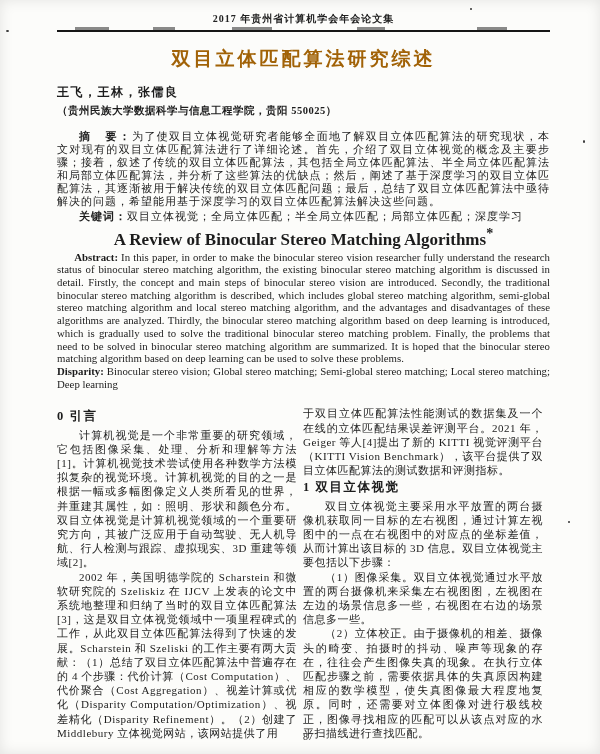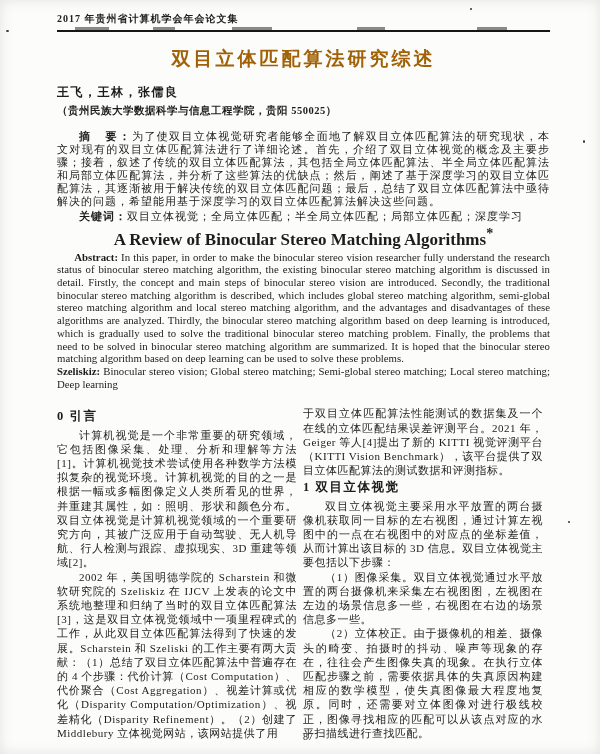--- a/index.html
+++ b/index.html
@@ -16,21 +16,21 @@
     color: #1c1c1c;
     box-shadow: inset 0 0 14px rgba(0,0,0,0.10);
   }
   .content {
     position: absolute;
     left: 57px; top: 12px;
     width: 493px;
   }
   .doc-header {
     font-size: 10px; font-weight: bold;
-    text-align: left; letter-spacing: 1px;
+    text-align: center; letter-spacing: 1px;
     color: #222;
   }
   .rule {
     position: relative;
     height: 2px; background: #161616;
     margin-top: 4px;
   }
   .rule .smudge {
     position: absolute; top: -3px; height: 3px; background: #2a2a2a; opacity: .55;
   }
@@ -151,21 +151,21 @@
 
     <p class="title-en">
       <span>A Review of Binocular Stereo Matching Algorithms</span><sup>*</sup>
     </p>
 
     <p class="abs-en">
       <b>Abstract:</b><span>In this paper, in order to make the binocular stereo vision researcher fully understand the research status of binocular stereo matching algorithm, the existing binocular stereo matching algorithm is discussed in detail. Firstly, the concept and main steps of binocular stereo vision are introduced. Secondly, the traditional binocular stereo matching algorithm is described, which includes global stereo matching algorithm, semi-global stereo matching algorithm and local stereo matching algorithm, and the advantages and disadvantages of these algorithms are analyzed. Thirdly, the binocular stereo matching algorithm based on deep learning is introduced, which is gradually used to solve the traditional binocular stereo matching problem. Finally, the problems that need to be solved in binocular stereo matching algorithm are summarized. It is hoped that the binocular stereo matching algorithm based on deep learning can be used to solve these problems.</span>
     </p>
 
     <p class="kw-en">
-      <b>Szeliskiz:</b><span>Binocular stereo vision; Global stereo matching; Semi-global stereo matching; Local stereo matching; Deep learning</span>
+      <b>Disparity:</b><span>Binocular stereo vision; Global stereo matching; Semi-global stereo matching; Local stereo matching; Deep learning</span>
     </p>
 
     <div class="columns">
 
       <div class="col">
         <h2>0 引言</h2>
         <p class="indent">计算机视觉是一个非常重要的研究领域，它包括图像采集、处理、分析和理解等方法[1]。计算机视觉技术尝试使用各种数学方法模拟复杂的视觉环境。计算机视觉的目的之一是根据一幅或多幅图像定义人类所看见的世界，并重建其属性，如：照明、形状和颜色分布。双目立体视觉是计算机视觉领域的一个重要研究方向，其被广泛应用于自动驾驶、无人机导航、行人检测与跟踪、虚拟现实、3D 重建等领域[2]。</p>
         <p class="indent">2002 年，美国明德学院的 Scharstein 和微软研究院的 Szeliskiz 在 IJCV 上发表的论文中系统地整理和归纳了当时的双目立体匹配算法[3]，这是双目立体视觉领域中一项里程碑式的工作，从此双目立体匹配算法得到了快速的发展。Scharstein 和 Szeliski 的工作主要有两大贡献：（1）总结了双目立体匹配算法中普遍存在的 4 个步骤：代价计算（Cost Computation）、代价聚合（Cost Aggregation）、视差计算或优化（Disparity Computation/Optimization）、视差精化（Disparity Refinement）。（2）创建了 Middlebury 立体视觉网站，该网站提供了用</p>
       </div>
 

